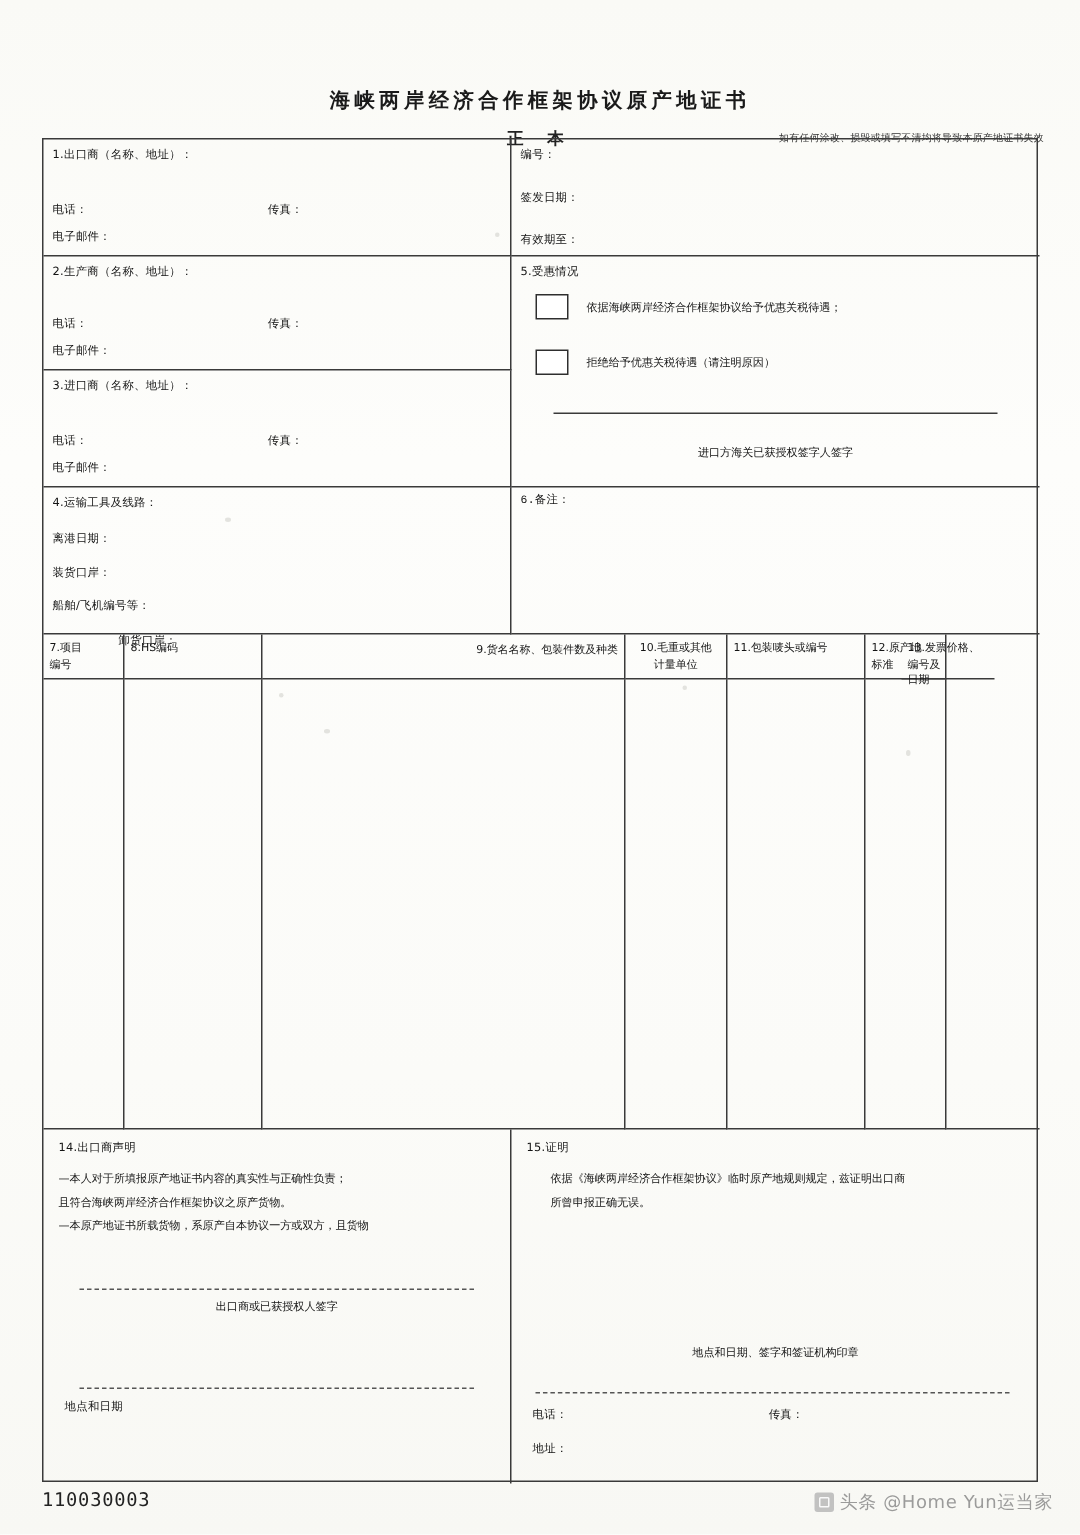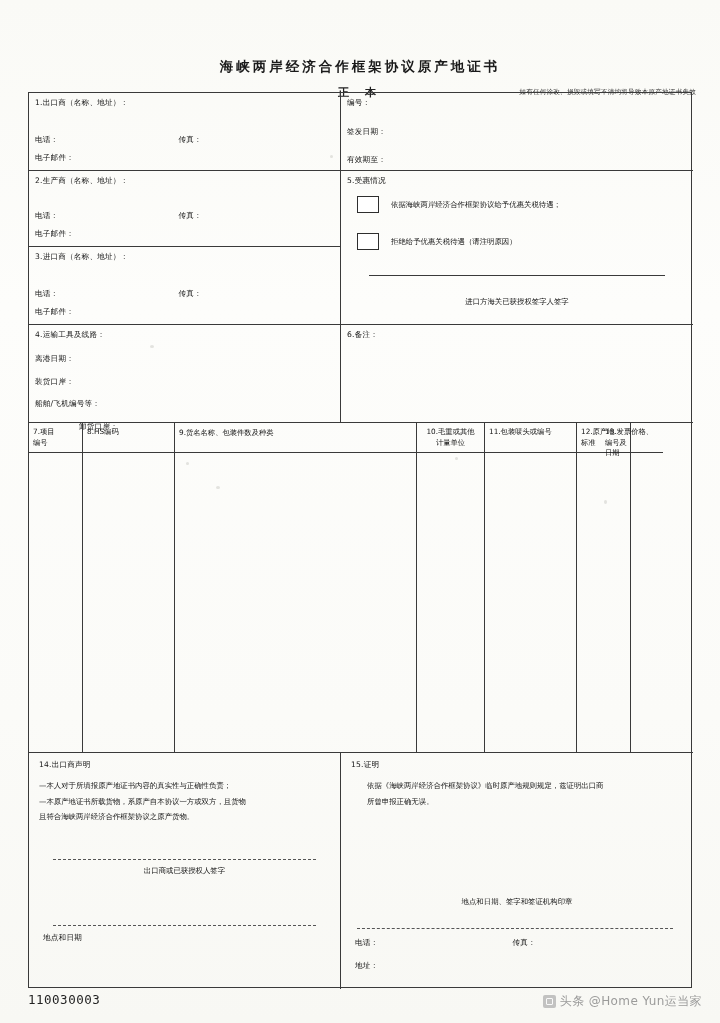--- a/index.html
+++ b/index.html
@@ -181,35 +181,35 @@
           <span class="txt">拒绝给予优惠关税待遇（请注明原因）</span>
         </div>
 
         <div style="margin:24px 22px 0 22px;">
           <div class="sign-line"></div>
         </div>
         <div class="center-small" style="margin-top:21px;">进口方海关已获授权签字人签字</div>
       </div>
     </div>
 
-    <div class="cell bb" style="left:312px;top:232px;width:352px;height:98px;">
+    <div class="cell bb" style="left:312px;top:232px;width:352px;height:98px;font-family:Liberation Mono, monospace;">
       <div class="pad">
         <div class="lbl">6.备注：</div>
       </div>
     </div>
 
     <div class="cell bb br" style="left:0;top:330px;width:54px;height:30px;">
       <div class="col-head" style="white-space:pre-line;">7.项目
 编号</div>
     </div>
     <div class="cell bb br" style="left:54px;top:330px;width:92px;height:30px;">
       <div class="col-head">8.HS编码</div>
     </div>
     <div class="cell bb br" style="left:146px;top:330px;width:242px;height:30px;">
-      <div class="col-head" style="text-align:left;padding-top:5px;">9.货名名称、包装件数及种类</div>
+      <div class="col-head" style="text-align:right;padding-top:5px;">9.货名名称、包装件数及种类</div>
     </div>
     <div class="cell bb br" style="left:388px;top:330px;width:68px;height:30px;text-align:center;">
       <div class="col-head" style="white-space:pre-line;">10.毛重或其他
 计量单位</div>
     </div>
     <div class="cell bb br" style="left:456px;top:330px;width:92px;height:30px;">
       <div class="col-head">11.包装唛头或编号</div>
     </div>
     <div class="cell bb br" style="left:548px;top:330px;width:54px;height:30px;">
       <div class="col-head" style="white-space:pre-line;">12.原产地
@@ -225,22 +225,22 @@
     <div class="cell bb br" style="left:146px;top:360px;width:242px;height:300px;"></div>
     <div class="cell bb br" style="left:388px;top:360px;width:68px;height:300px;"></div>
     <div class="cell bb br" style="left:456px;top:360px;width:92px;height:300px;"></div>
     <div class="cell bb br" style="left:548px;top:360px;width:54px;height:300px;"></div>
     <div class="cell bb" style="left:602px;top:360px;width:62px;height:300px;"></div>
 
     <div class="cell br" style="left:0;top:660px;width:312px;height:236px;">
       <div class="decl-wrap">
         <div class="lbl">14.出口商声明</div>
         <p class="decl-p" style="margin-top:8px;">—本人对于所填报原产地证书内容的真实性与正确性负责；</p>
+        <p class="decl-p">且符合海峡两岸经济合作框架协议之原产货物。</p>
         <p class="decl-p">—本原产地证书所载货物，系原产自本协议一方或双方，且货物</p>
-        <p class="decl-p">且符合海峡两岸经济合作框架协议之原产货物。</p>
 
         <div style="margin:34px 14px 0 14px;">
           <div class="dashed"></div>
         </div>
         <div class="center-small" style="margin-top:6px;">出口商或已获授权人签字</div>
 
         <div style="margin:48px 14px 0 14px;">
           <div class="dashed"></div>
         </div>
         <div class="lbl" style="margin-top:6px;padding-left:4px;">地点和日期</div>

